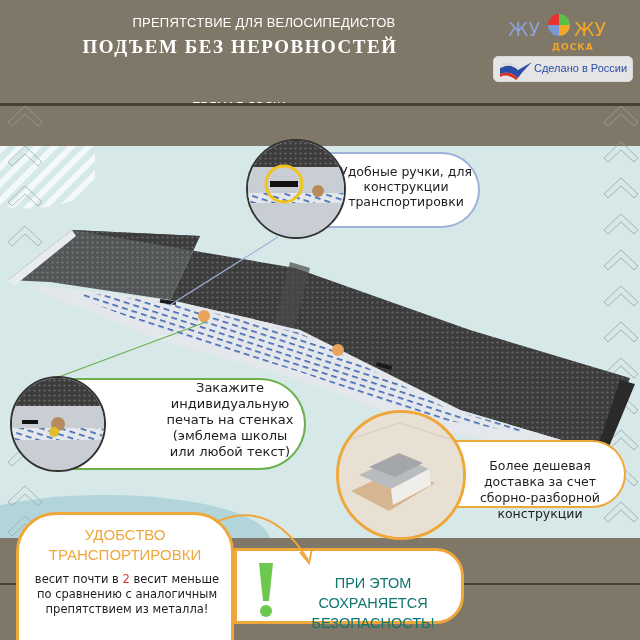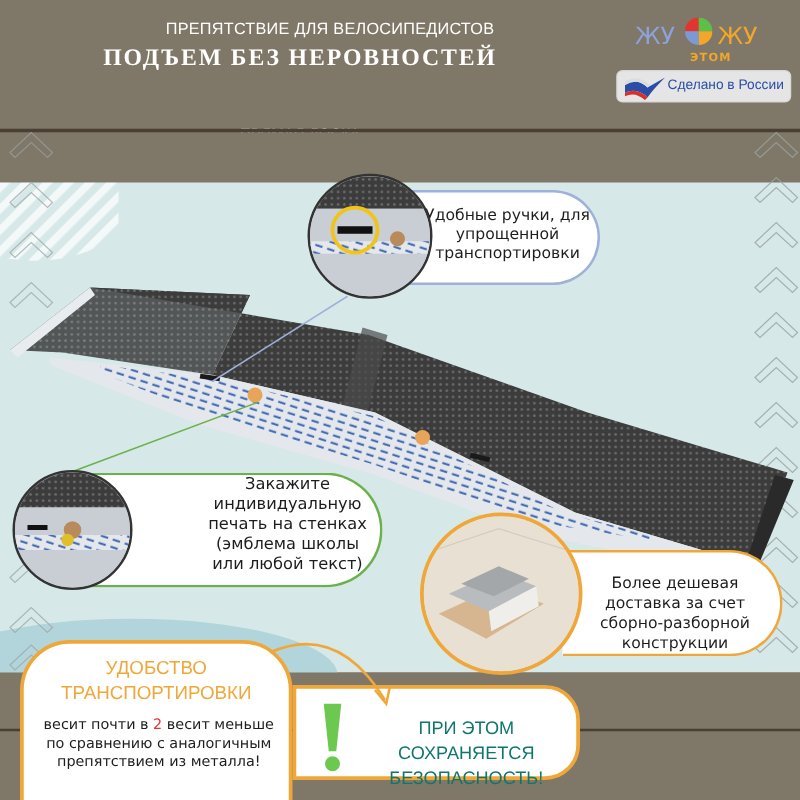--- a/index.html
+++ b/index.html
@@ -29,21 +29,21 @@
 
   .ramp { position:absolute; left:0; top:0; width:640px; height:640px; }
 
   .callout { position:absolute; background:#fff; }
   .callout-text { position:absolute; color:#1d1d1d; text-align:center; font-family:"DejaVu Sans",sans-serif; }
 
   .c1 { left:300px; top:152px; width:180px; height:76px; border:2px solid #9fb1d9; border-radius:0 38px 38px 0; border-left:none; }
   .c1 .callout-text { left:36px; top:10px; width:140px; font-size:12.5px; line-height:15px; }
   .c2 { left:70px; top:378px; width:236px; height:92px; border:2px solid #6bb14b; border-radius:0 46px 46px 0; border-left:none; }
   .c2 .callout-text { left:90px; top:0; width:140px; font-size:13px; line-height:16px; }
-  .c3 { left:450px; top:440px; width:176px; height:85px; border:2.5px solid #f0a73a; border-radius:0 48px 48px 0; border-left:none; }
+  .c3 { left:450px; top:440px; width:176px; height:68px; border:2.5px solid #f0a73a; border-radius:0 48px 48px 0; border-left:none; }
   .c3 .callout-text { left:10px; top:16px; width:160px; font-size:12.5px; line-height:16px; }
 
   .mag { position:absolute; border-radius:50%; overflow:hidden; }
   .m1 { left:246px; top:139px; width:100px; height:100px; border:2px solid #333; background:#c9ced4; }
   .m2 { left:10px; top:376px; width:96px; height:96px; border:2px solid #333; background:#c9ced4; }
   .m3 { left:336px; top:410px; width:130px; height:130px; border:3px solid #f0a73a; background:#e6ddcd; }
 
   .panel-left { position:absolute; left:16px; top:512px; width:218px; height:140px; background:#fff; border:3px solid #f0a73a; border-radius:40px 40px 0 0; }
   .pl-title { position:absolute; left:0; top:10px; width:212px; text-align:center; font-family:"Liberation Sans Narrow","Liberation Sans",sans-serif; color:#f0a73a; font-size:15px; line-height:20px; }
   .pl-body { position:absolute; left:10px; top:57px; width:196px; text-align:center; font-size:11.5px; line-height:15px; color:#1d1d1d; }
@@ -63,21 +63,21 @@
 
   <div class="logo">
     <span class="logo-word" style="left:4px;color:#8da2d8;">ЖУ</span>
     <div class="bug">
       <div class="q" style="left:0;top:0;background:#e3352e;"></div>
       <div class="q" style="left:11px;top:0;background:#5cbf4a;"></div>
       <div class="q" style="left:0;top:11px;background:#7b9ad4;"></div>
       <div class="q" style="left:11px;top:11px;background:#f2a62a;"></div>
     </div>
     <span class="logo-word" style="left:70px;color:#f2a62a;">ЖУ</span>
-    <span class="logo-kids">ЭТОМ</span>
+    <span class="logo-kids">ДОСКА</span>
   </div>
   <div class="made">
     <svg style="position:absolute;left:4px;top:3px;" width="36" height="20" viewBox="0 0 36 20">
       <path d="M2 8 Q12 2 20 10 L34 2 Q24 12 20 18 Q12 10 2 14Z" fill="#2a4ea8"></path>
       <path d="M2 8 Q12 2 20 10 L22 8 Q12 -1 2 5Z" fill="#dcdcdc"></path>
       <path d="M2 14 Q12 10 20 18 L18 20 Q10 13 2 17Z" fill="#d8312b"></path>
     </svg>
     <span class="made-text">Сделано в России</span>
   </div>
 </div>
@@ -153,21 +153,21 @@
   <rect x="376" y="364" width="16" height="4" fill="#1a1a1a" transform="rotate(14 384 366)"></rect>
 
   <circle cx="204" cy="316" r="6" fill="#e8a55a"></circle>
   <circle cx="338" cy="350" r="6" fill="#e8a55a"></circle>
 
   <line x1="170" y1="305" x2="278" y2="237" stroke="#9fb1d9" stroke-width="1.2"></line>
   <line x1="206" y1="322" x2="56" y2="378" stroke="#6bb14b" stroke-width="1.2"></line>
 </svg>
 
 <div class="callout c1">
-  <div class="callout-text">Удобные ручки, для упрощенной транспортировки</div>
+  <div class="callout-text">Удобные ручки, для конструкции транспортировки</div>
 </div>
 <div class="mag m1">
   <svg width="100" height="100" viewBox="0 0 100 100">
     <rect width="100" height="26" fill="url(#tread)"></rect>
     <rect y="26" width="100" height="74" fill="#c9ced4"></rect>
     <rect y="52" width="100" height="10" fill="url(#dash)"></rect>
     <rect x="22" y="40" width="28" height="6" fill="#111"></rect>
     <circle cx="36" cy="43" r="18" fill="none" stroke="#f0c419" stroke-width="3"></circle>
     <circle cx="70" cy="50" r="6" fill="#b88b5c"></circle>
   </svg>

